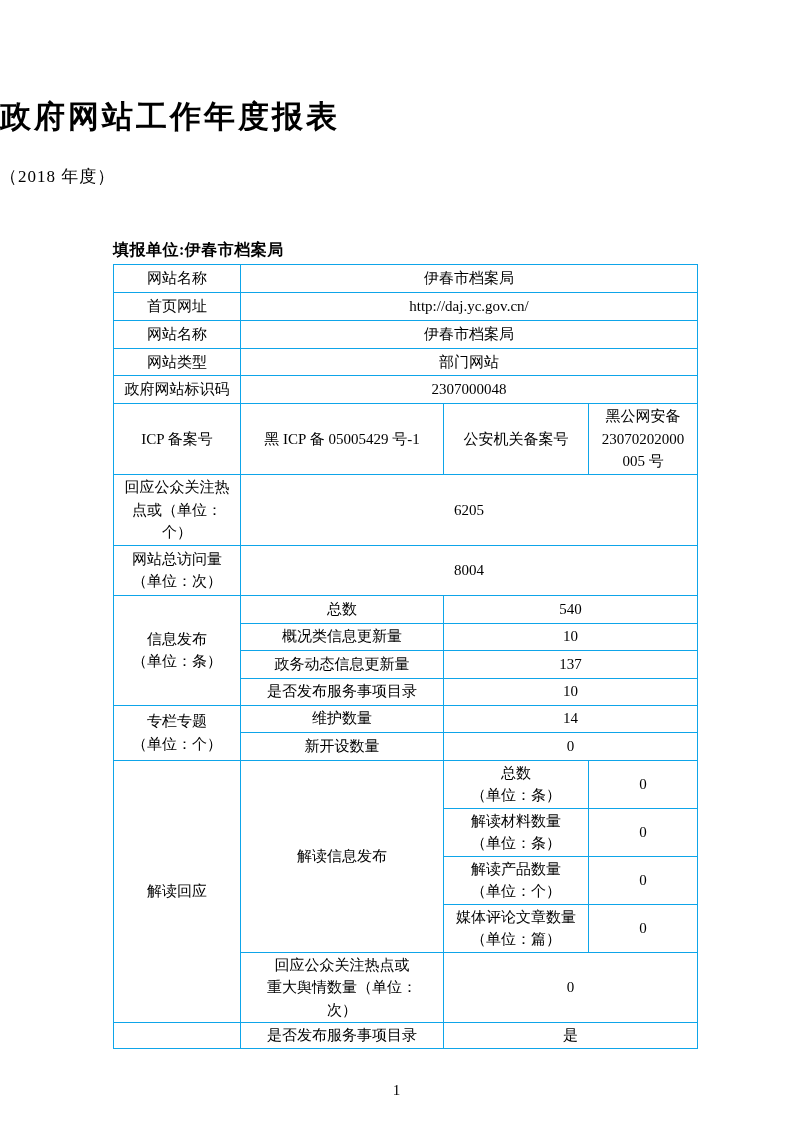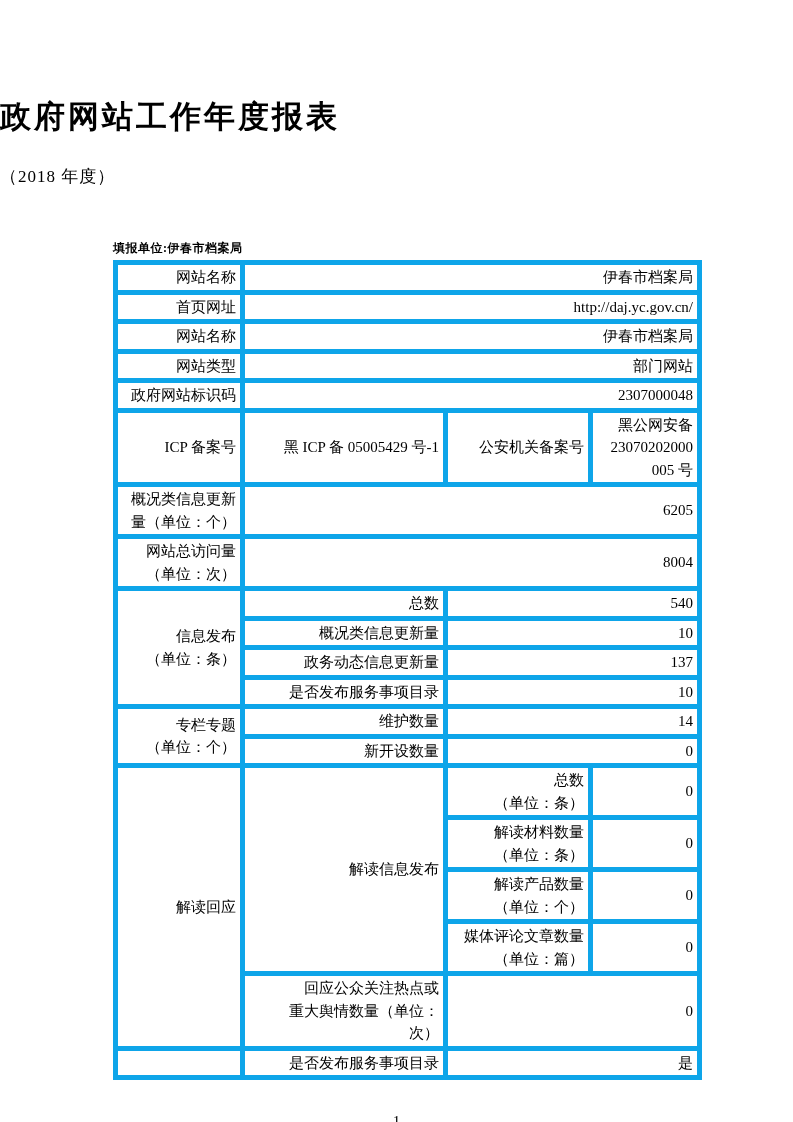--- a/index.html
+++ b/index.html
@@ -20,33 +20,33 @@
     font-size: 31px;
     letter-spacing: 3px;
   }
   .subtitle {
     margin-top: 27px;
     font-size: 17px;
     letter-spacing: 1px;
   }
   .unit {
     margin: 52px 0 3px 113px;
-    font-size: 12px;
+    font-size: 16px;
     font-weight: bold;
     letter-spacing: 0.5px;
   }
   table.report {
     margin-left: 113px;
     width: 584px;
     border-collapse: collapse;
     table-layout: fixed;
   }
   table.report td {
-    border: 5px solid #0ea5e9;
-    text-align: right;
+    border: 1px solid #0ea5e9;
+    text-align: center;
     vertical-align: middle;
     font-size: 15px;
     line-height: 1.5;
     padding: 1px 4px;
     word-break: break-word;
   }
   .ln { display: block; }
   td.lbl {}
   tr.h28 td { height: 28px; }
   tr.h27 td { height: 27px; font-family: Liberation Serif, serif; }
@@ -103,21 +103,21 @@
     <td>黑 ICP 备 05005429 号-1</td>
     <td>公安机关备案号</td>
     <td>
       <span class="ln">黑公网安备</span>
       <span class="ln">23070202000</span>
       <span class="ln">005 号</span>
     </td>
   </tr>
 
   <tr class="h50">
-    <td class="lbl">概况类信息更新量（单位：个）</td>
+    <td class="lbl">回应公众关注热点或（单位：个）</td>
     <td colspan="3">6205</td>
   </tr>
   <tr class="h50">
     <td class="lbl">
       <span class="ln">网站总访问量</span>
       <span class="ln">（单位：次）</span>
     </td>
     <td colspan="3">8004</td>
   </tr>
 

